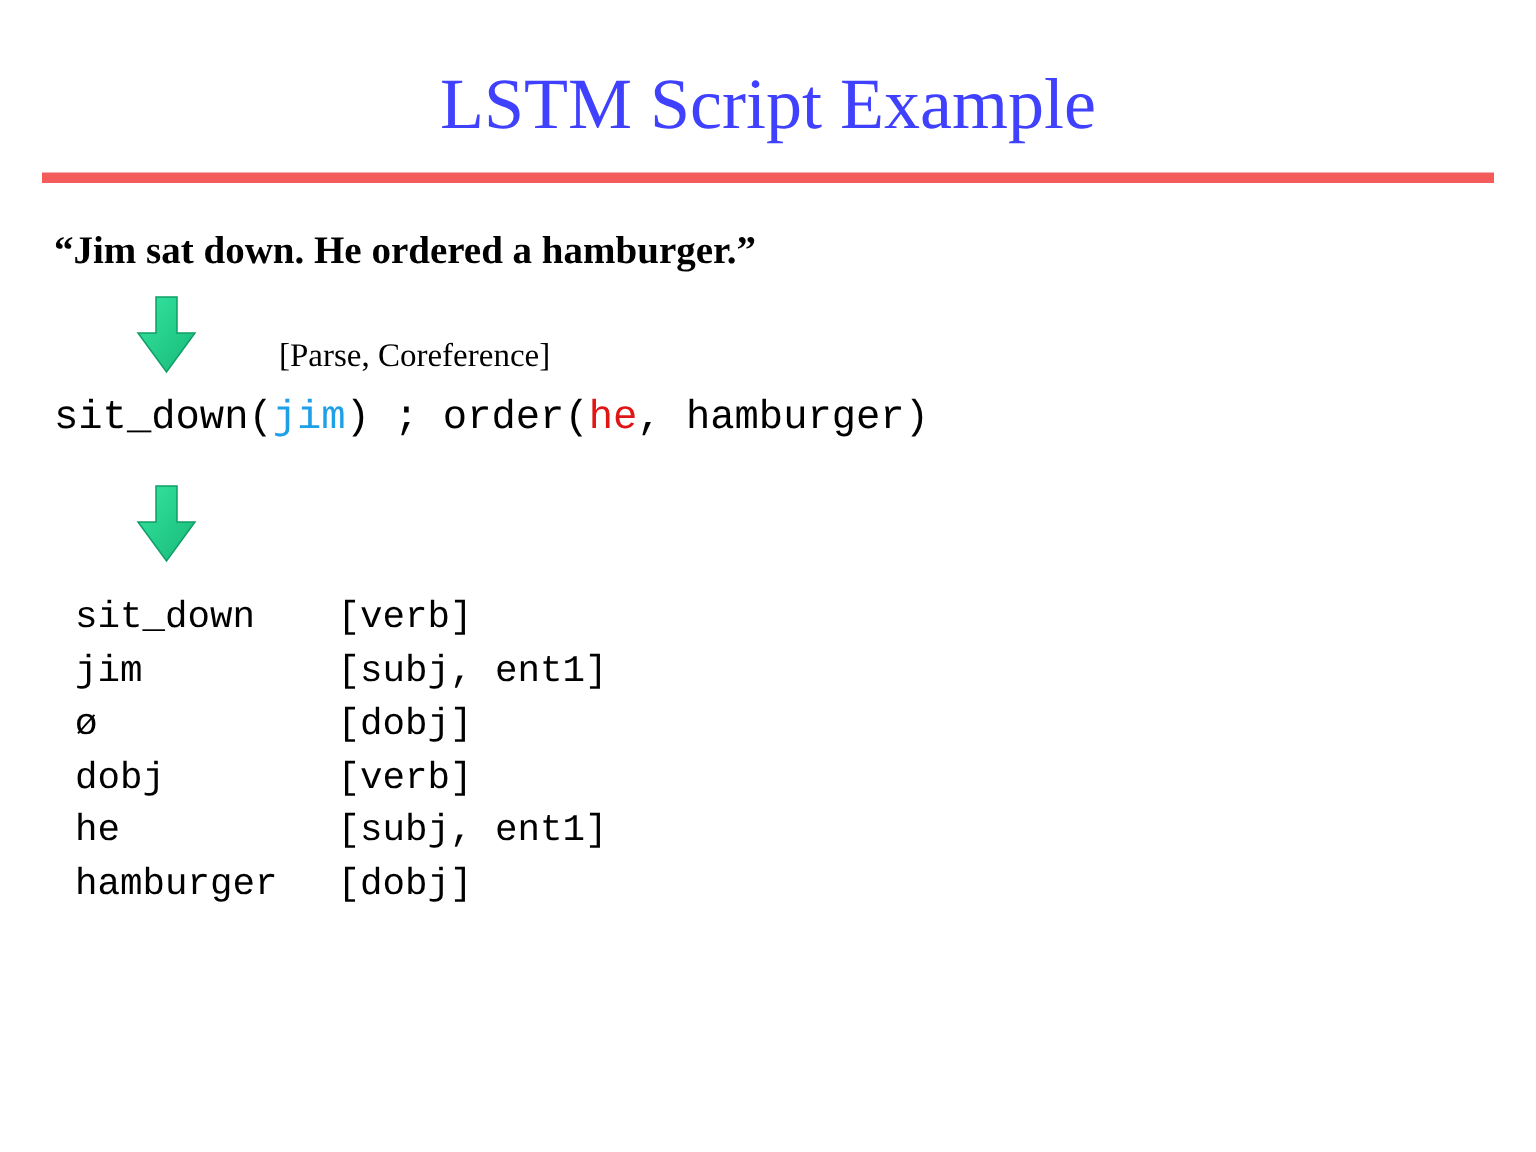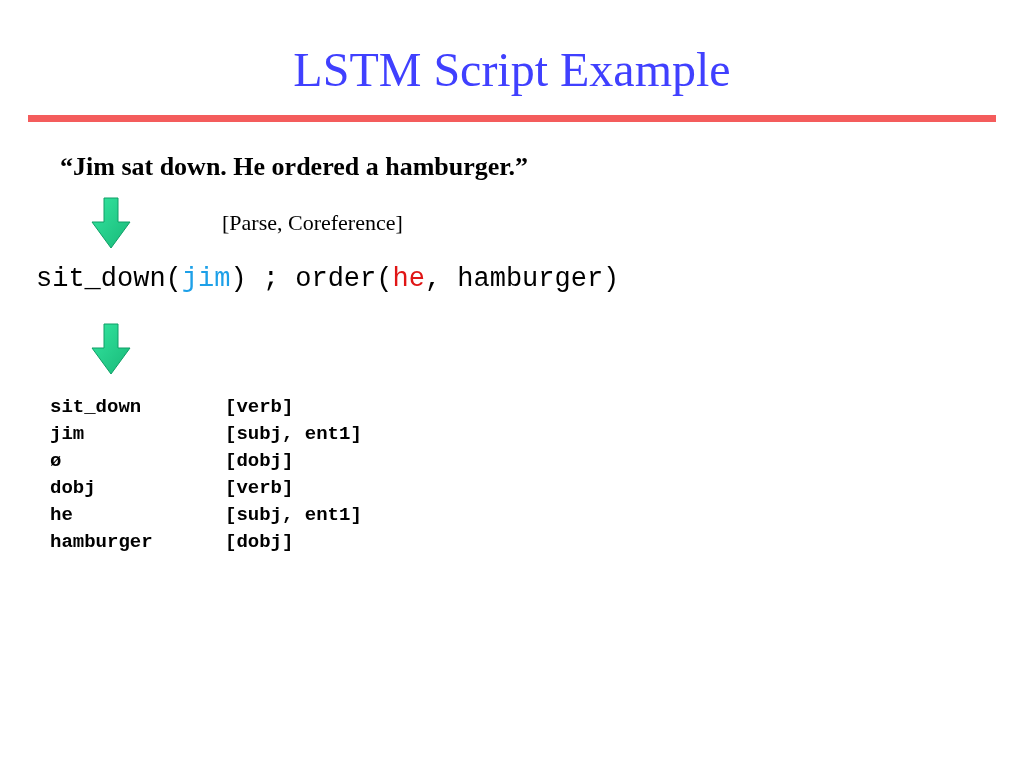--- a/index.html
+++ b/index.html
@@ -24,28 +24,26 @@
     background: #f45c5c;
     margin: 0 28px;
   }
   .content {
     padding: 30px 36px 0 36px;
   }
   .sentence {
     font-size: 26px;
     font-weight: bold;
     color: #000;
-    margin-left: 24px;
   }
   .arrow-row {
     display: flex;
-    align-items: center;
+    align-items: flex-end;
     margin-top: 14px;
     margin-bottom: 14px;
-    gap: 36px;
   }
   .arrow-wrap {
     width: 150px;
     display: flex;
     justify-content: center;
   }
   .arrow-svg { display: block; }
   .annotation {
     font-size: 22px;
     color: #000;
@@ -58,22 +56,22 @@
     white-space: pre;
   }
   .blue { color: #1da0e8; }
   .red { color: #e01515; }
   .arrow-row2 {
     margin-top: 28px;
     margin-bottom: 18px;
   }
   .table {
     font-family: "Courier New", Courier, monospace;
-    font-size: 19px;
-    font-weight: bold;
+    font-size: 25px;
+    font-weight: normal;
     color: #000;
     line-height: 1.42;
     padding-left: 14px;
   }
   .trow { display: flex; }
   .tcol1 { width: 175px; white-space: pre; }
   .tcol2 { white-space: pre; }
 </style>
 </head>
 <body>

